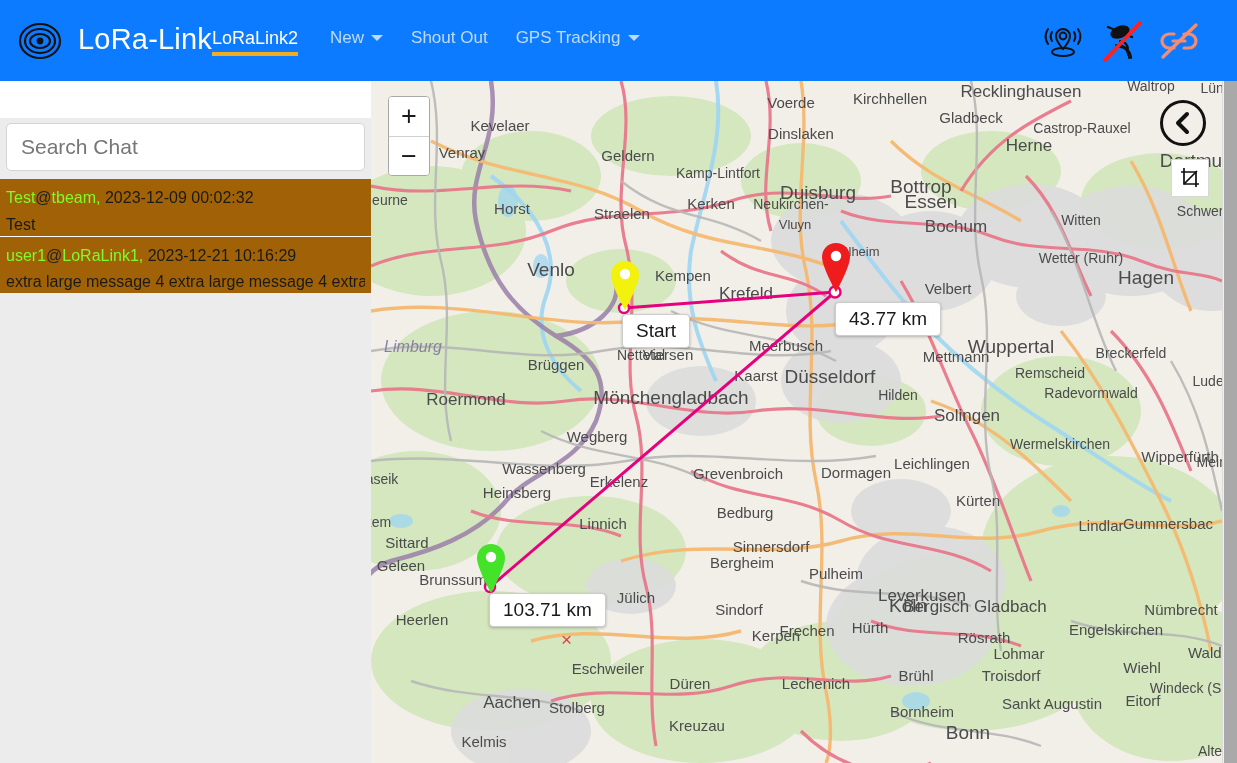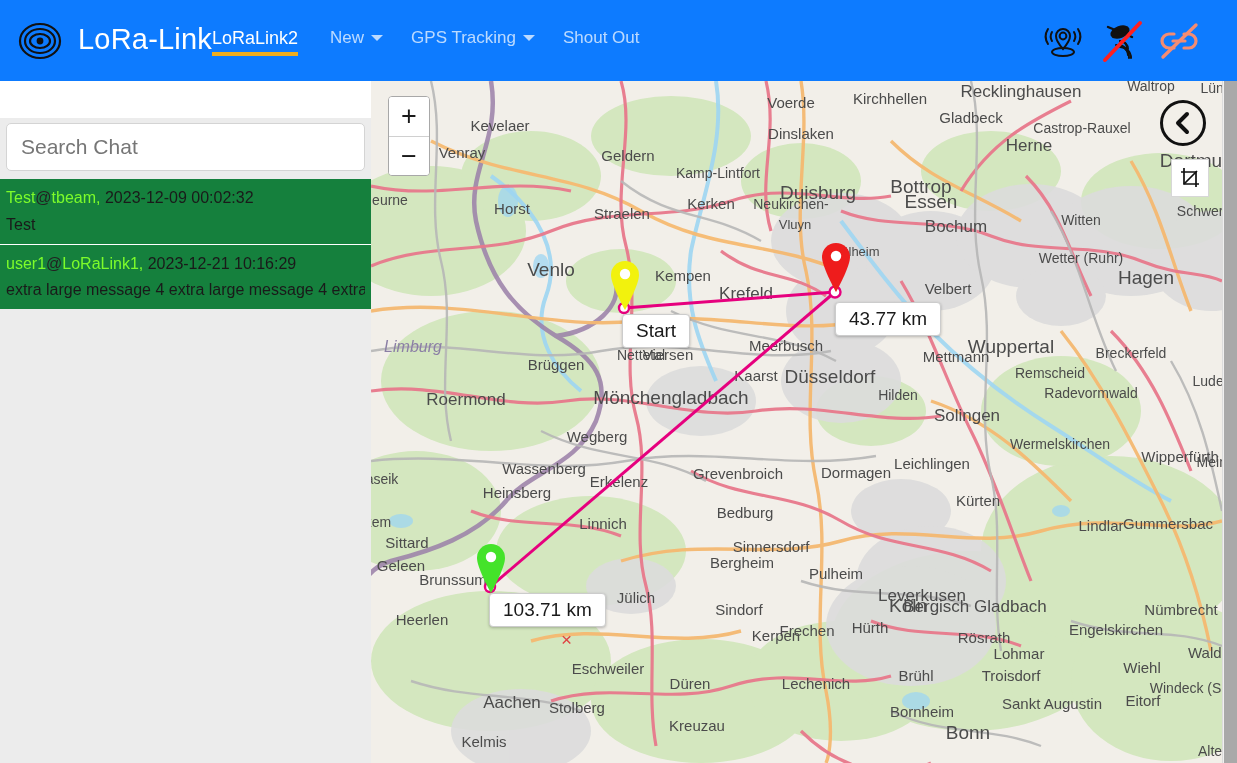--- a/index.html
+++ b/index.html
@@ -59,22 +59,22 @@
   .search-input {
     width: 100%; height: 48px;
     border: 1px solid #d4d4d4; border-radius: 5px;
     background: #ffffff; color: #333;
     font-size: 21px; font-family: "Liberation Sans", sans-serif;
     padding: 0 14px; outline: none;
   }
   .search-input::placeholder { color: #767676; }
   .msg-list { background: #ececec; }
   .msg {
-    background: #15803d; color: #1a1a1a;
-    padding: 8px 6px 10px 6px;
+    background: #a16207; color: #1a1a1a;
+    padding: 8px 6px 2px 6px;
     border-bottom: 1px solid #ffffff;
     cursor: pointer;
   }
   .msg:last-child { border-bottom: none; }
   .msg-head { font-size: 16px; line-height: 1.35; white-space: nowrap; }
   .msg-user { color: #7dfc2a; }
   .msg-at { color: #222222; }
   .msg-node { color: #7dfc2a; }
   .msg-time { color: #1a1a1a; }
   .msg-body {
@@ -171,25 +171,25 @@
       <div class="brand-title">LoRa-Link</div>
       <span class="brand-sub">LoRaLink2</span>
     </div>
 
     <div class="nav-links">
       <div class="nav-item">
         <span>New</span>
         <span class="caret"></span>
       </div>
       <div class="nav-item">
+        <span>Shout Out</span>
+      </div>
+      <div class="nav-item">
         <span>GPS Tracking</span>
         <span class="caret"></span>
-      </div>
-      <div class="nav-item">
-        <span>Shout Out</span>
       </div>
     </div>
 
     <div class="nav-right">
       <div class="nav-icon">
         <svg width="46" height="42" viewBox="0 0 46 42">
           <g stroke="#111" fill="none" stroke-width="2">
             <path d="M23 9a7 7 0 0 0-7 7c0 5 7 13 7 13s7-8 7-13a7 7 0 0 0-7-7z"></path>
             <circle cx="23" cy="16" r="3.4"></circle>
             <path d="M12 12a9 9 0 0 0 0 9" stroke-linecap="round"></path>

